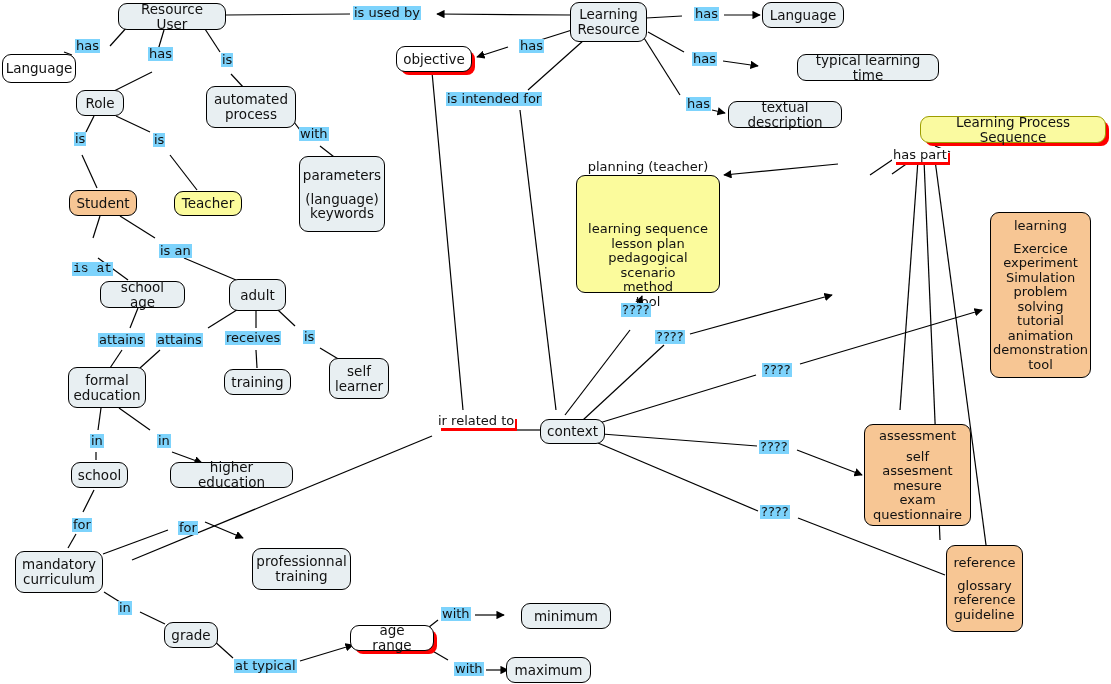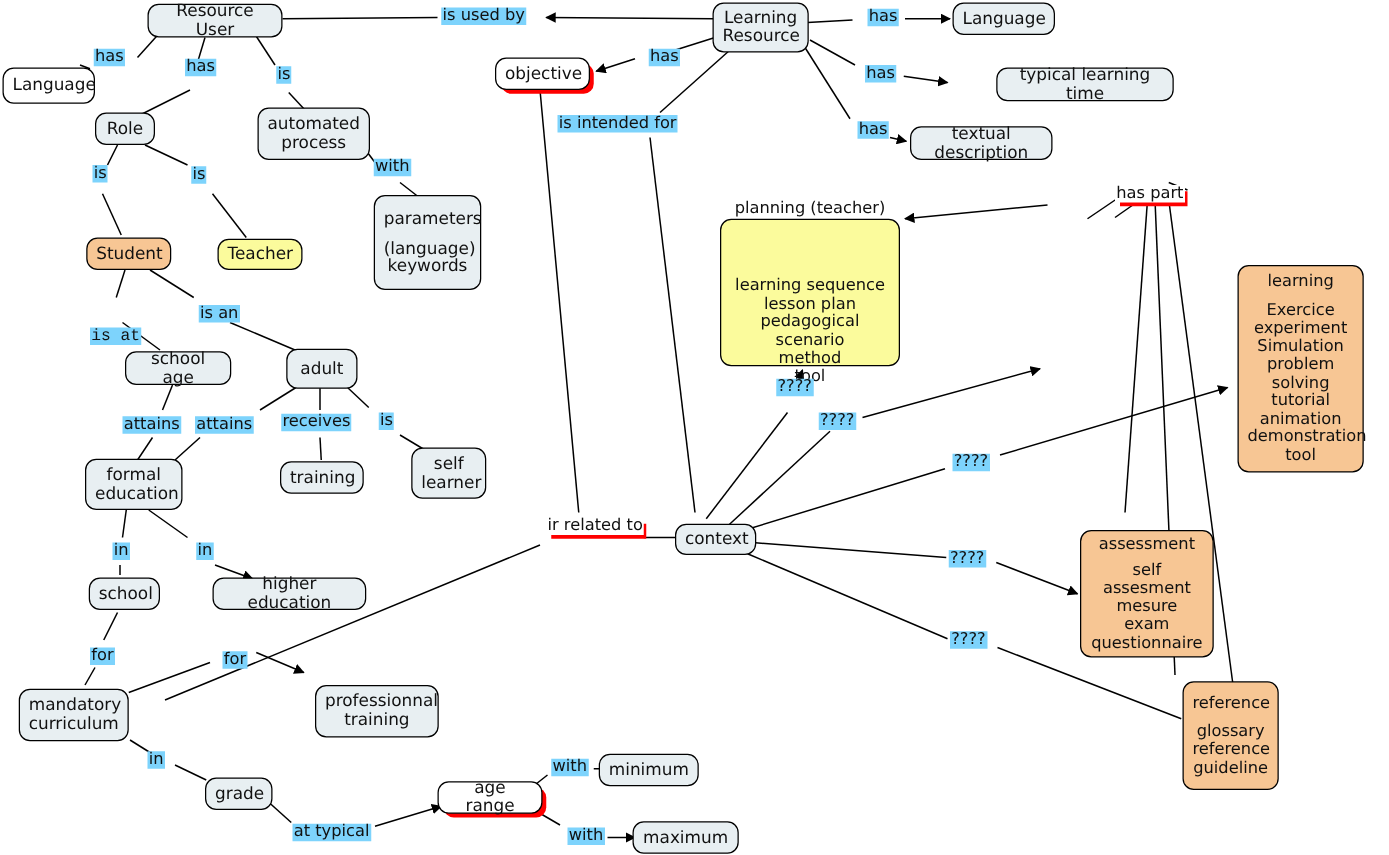--- a/index.html
+++ b/index.html
@@ -20,20 +20,21 @@
     left: 0; top: 0;
     width: 1111px;
     height: 684px;
     pointer-events: none;
   }
   .node {
     position: absolute;
     box-sizing: border-box;
     display: flex;
     flex-direction: column;
+    align-items: center;
     justify-content: center;
     text-align: center;
     border: 1.3px solid #000000;
     border-radius: 9px;
     background: #e8eff2;
     color: #111111;
     font-size: 13.5px;
     line-height: 15px;
     padding: 3px 7px;
     white-space: pre-line;
@@ -269,21 +270,21 @@
   </div>
 
   <div class="node blue" style="left:164px; top:622px; width:54px; height:26px;">
     <span class="title">grade</span>
   </div>
 
   <div class="node white redshadow" style="left:350px; top:625px; width:84px; height:26px;">
     <span class="title">age range</span>
   </div>
 
-  <div class="node blue" style="left:479px; top:603px; width:80px; height:26px;">
+  <div class="node blue" style="left:521px; top:603px; width:90px; height:26px;">
     <span class="title">minimum</span>
   </div>
 
   <div class="node blue" style="left:506px; top:657px; width:85px; height:26px;">
     <span class="title">maximum</span>
   </div>
 
   <div class="node blue" style="left:570px; top:2px; width:77px; height:40px;">
     <span class="title">Learning
 Resource</span>
@@ -298,20 +299,23 @@
   </div>
 
   <div class="node blue" style="left:765px; top:54px; width:142px; height:27px;margin-left:32px;">
     <span class="title">typical learning time</span>
   </div>
 
   <div class="node blue" style="left:728px; top:101px; width:114px; height:27px;">
     <span class="title">textual description</span>
   </div>
 
+  <div class="node pale-yellow redshadow" style="left:920px; top:116px; width:186px; height:27px;">
+    <span class="title">Learning Process Sequence</span>
+  </div>
 
   <div class="node blue" style="left:540px; top:419px; width:65px; height:25px;">
     <span class="title">context</span>
   </div>
 
   <div class="node yellow big" style="left:576px; top:175px; width:144px; height:118px;gap:24px;">
     <span class="title">planning (teacher)</span>
     <span class="gap"></span>
     <span class="items">learning sequence
 lesson plan

